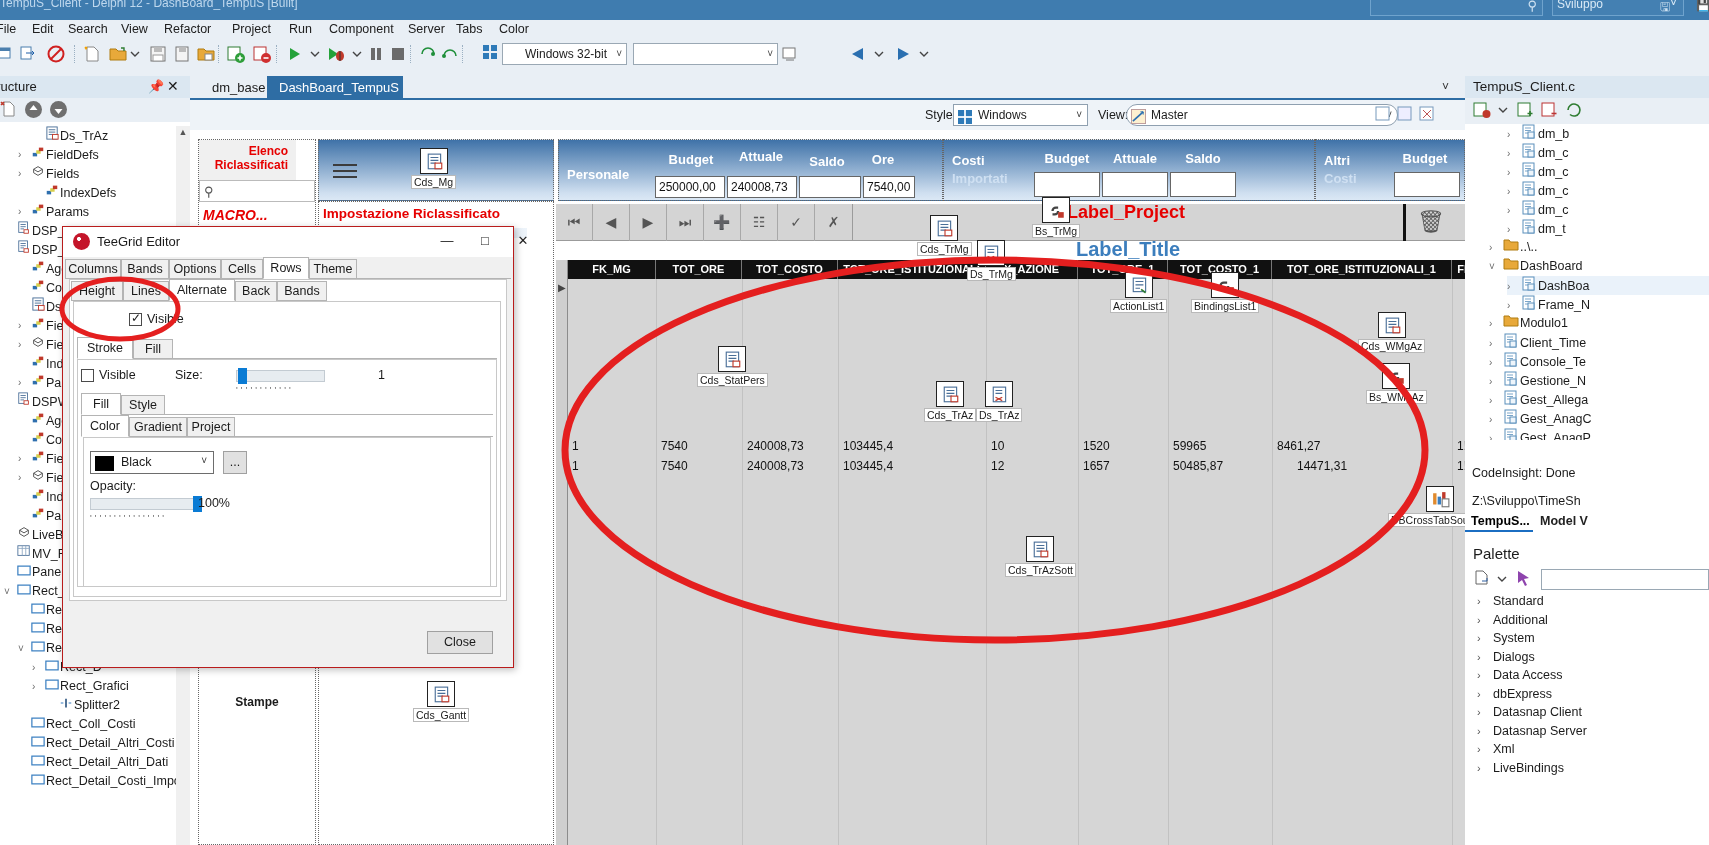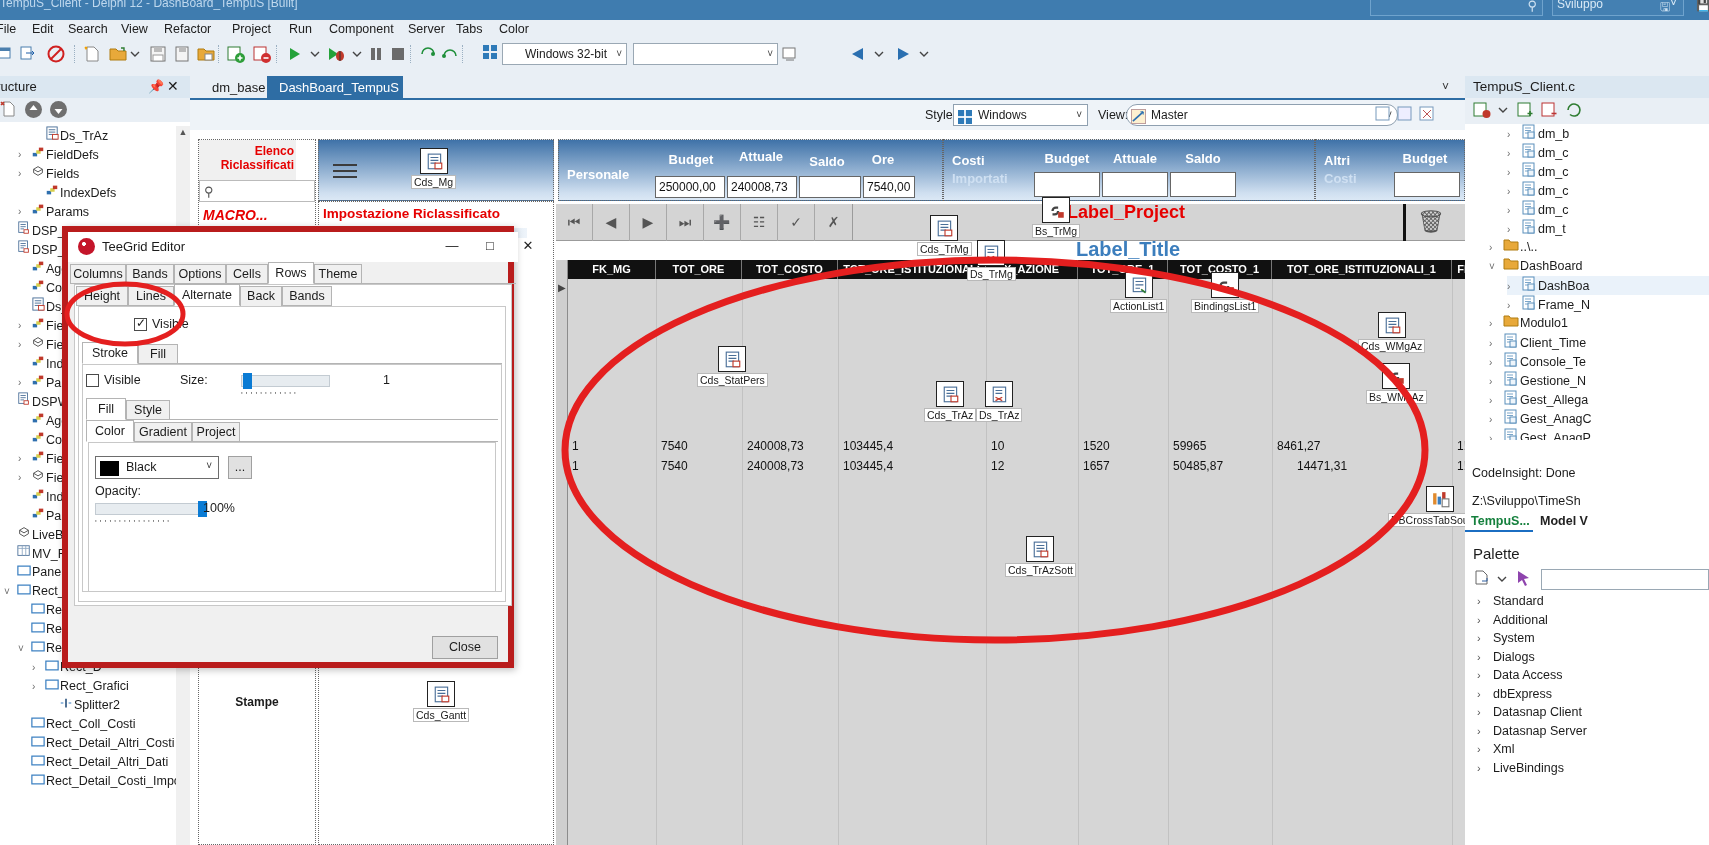--- a/index.html
+++ b/index.html
@@ -123,21 +123,21 @@
 
   #pal-title { position:absolute; left:1465px; top:542px; width:244px; height:26px; }
   #pal-title .lbl { position:absolute; left:8px; top:3px; font-size:15px;}
   #pal-tools { position:absolute; left:1465px; top:568px; width:244px; height:24px; }
   .pnode { position:absolute; height:18.5px; line-height:18.5px; font-size:12.5px; white-space:nowrap;}
   .pnode .arw { display:inline-block; width:16px; color:#555; font-size:11px;}
 
   
   #dlg {
     left:62px; top:226px; width:452px; height:442px;
-    background:#f0f0f0; border:6px solid #b91c1c;
+    background:#f0f0f0; border:1px solid #b91c1c;
     box-shadow:2px 2px 7px rgba(0,0,0,.25);
   }
   #dlg .cap { position:absolute; left:0; top:0; width:450px; height:30px; background:#fff;}
   #dlg .cap .t { position:absolute; left:34px; top:7px; font-size:13px;}
   #dlg .cap .logo {
     position:absolute; left:10px; top:6px; width:17px; height:17px; border-radius:50%;
     background:radial-gradient(circle at 35% 35%, #ffffff 0 12%, #c4152a 14% 100%);
   }
   #dlg .cap .wb { position:absolute; top:6px; width:24px; height:18px; text-align:center; font-size:13px; color:#222;}
   .tabrow { position:absolute; }
@@ -566,21 +566,21 @@
   <span class="tb" style="left:1228px;">
     <svg width="18" height="18" viewBox="0 0 18 18">
         <rect x="2" y="2" width="13" height="13" fill="#fff" stroke="#7799bb"></rect>
         <path d="M5 5l8 8M13 5l-8 8" stroke="#b55"></path>
       </svg></span>
 </div>
 
 <div id="canvas" class="abs">
 
   <div class="dpanel" style="left:8px; top:9px; width:118px; height:706px; background:#fff;">
-    <div class="abs" style="left:0;top:0;width:97px;height:40px;background:#f0f0f0;text-align:right;padding-right:2px;">
+    <div class="abs" style="left:0;top:0;width:97px;height:40px;background:#f0f0f0;text-align:right;padding-right:8px;">
       <div class="redlbl" style="font-size:12px;line-height:14px;margin-top:4px;">Elenco</div>
       <div class="redlbl" style="font-size:12px;line-height:14px;">Riclassificati</div>
     </div>
     <div class="abs" style="left:0;top:40px;width:116px;height:22px;border:1px solid #bbb;background:#fff;">
       <span class="abs" style="left:4px;top:3px;color:#555;font-size:13px;">⚲</span>
     </div>
     <div class="abs" style="left:0;top:62px;width:116px;height:26px;background:#fff;">
       <span class="redlbl" style="font-style:italic;font-size:14px;line-height:26px;padding-left:4px;">MACRO...</span>
     </div>
     <div class="abs" style="left:1px;top:88px;width:112px;height:20px;background:#d9e8f7;border:1px solid #7fa8d0;text-align:center;">
@@ -1012,21 +1012,21 @@
     <div class="rnode" style="top: 304px; left: 24px;"><span class="arw">›</span><span class="ic"><svg width="16" height="16" viewBox="0 0 16 16">
           <rect x="2" y="1" width="11" height="13" fill="#fff" stroke="#5b8fbb"></rect>
           <path d="M4 4h6M4 6.5h6M4 9h4" stroke="#7aa5c9"></path>
           <rect x="7" y="8" width="6" height="6" fill="#eef5fb" stroke="#5b8fbb"></rect>
         </svg></span><span class="tx">Gest_AnagP</span></div>
   </div>
 
 <div class="statline" style="left:1472px; top:466px;">CodeInsight: Done</div>
 <div class="statline" style="left:1472px; top:494px;">Z:\Sviluppo\TimeSh</div>
 
-<div class="rtab" style="left:1465px; top:510px; width:68px; background:#fff; color:#15803d; padding-left:6px; border-bottom:2px solid #1b6ec2;">
+<div class="rtab" style="left:1465px; top:510px; width:68px; background:#fff; color:#000000; padding-left:6px; border-bottom:2px solid #1b6ec2;">
   <span>TempuS...</span>
 </div>
 <div class="rtab" style="left:1540px; top:510px; width:70px; color:#222;">
   <span>Model V</span>
 </div>
 
 <div id="pal-title">
   <span class="lbl">Palette</span>
 </div>
 <div id="pal-tools">

